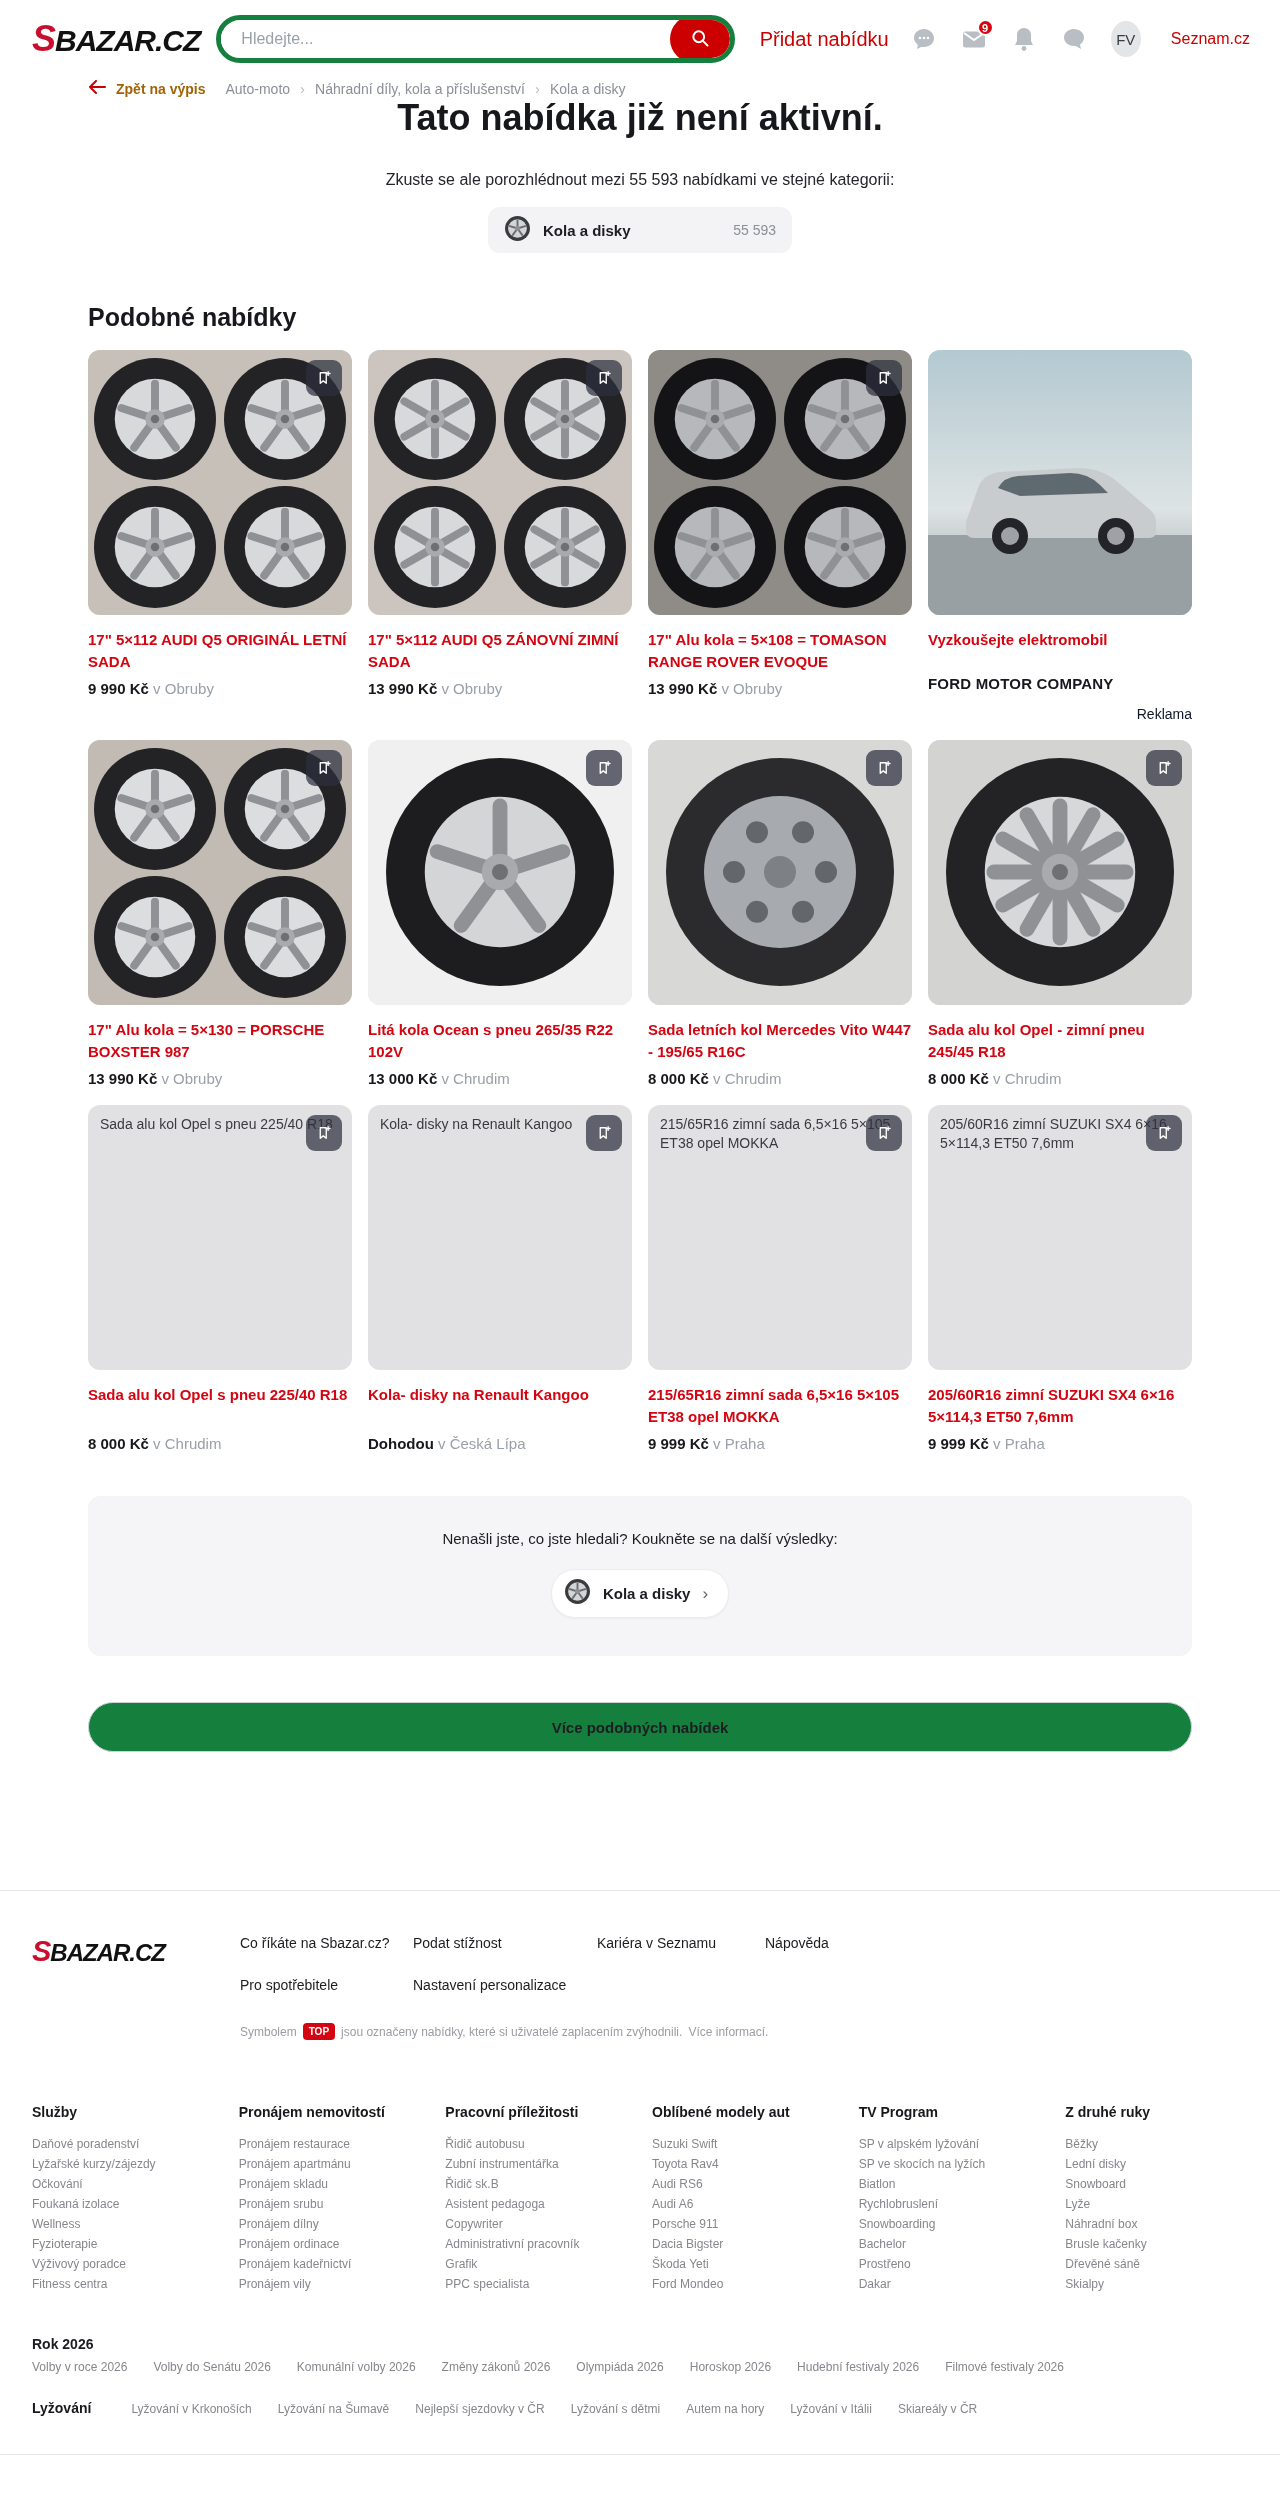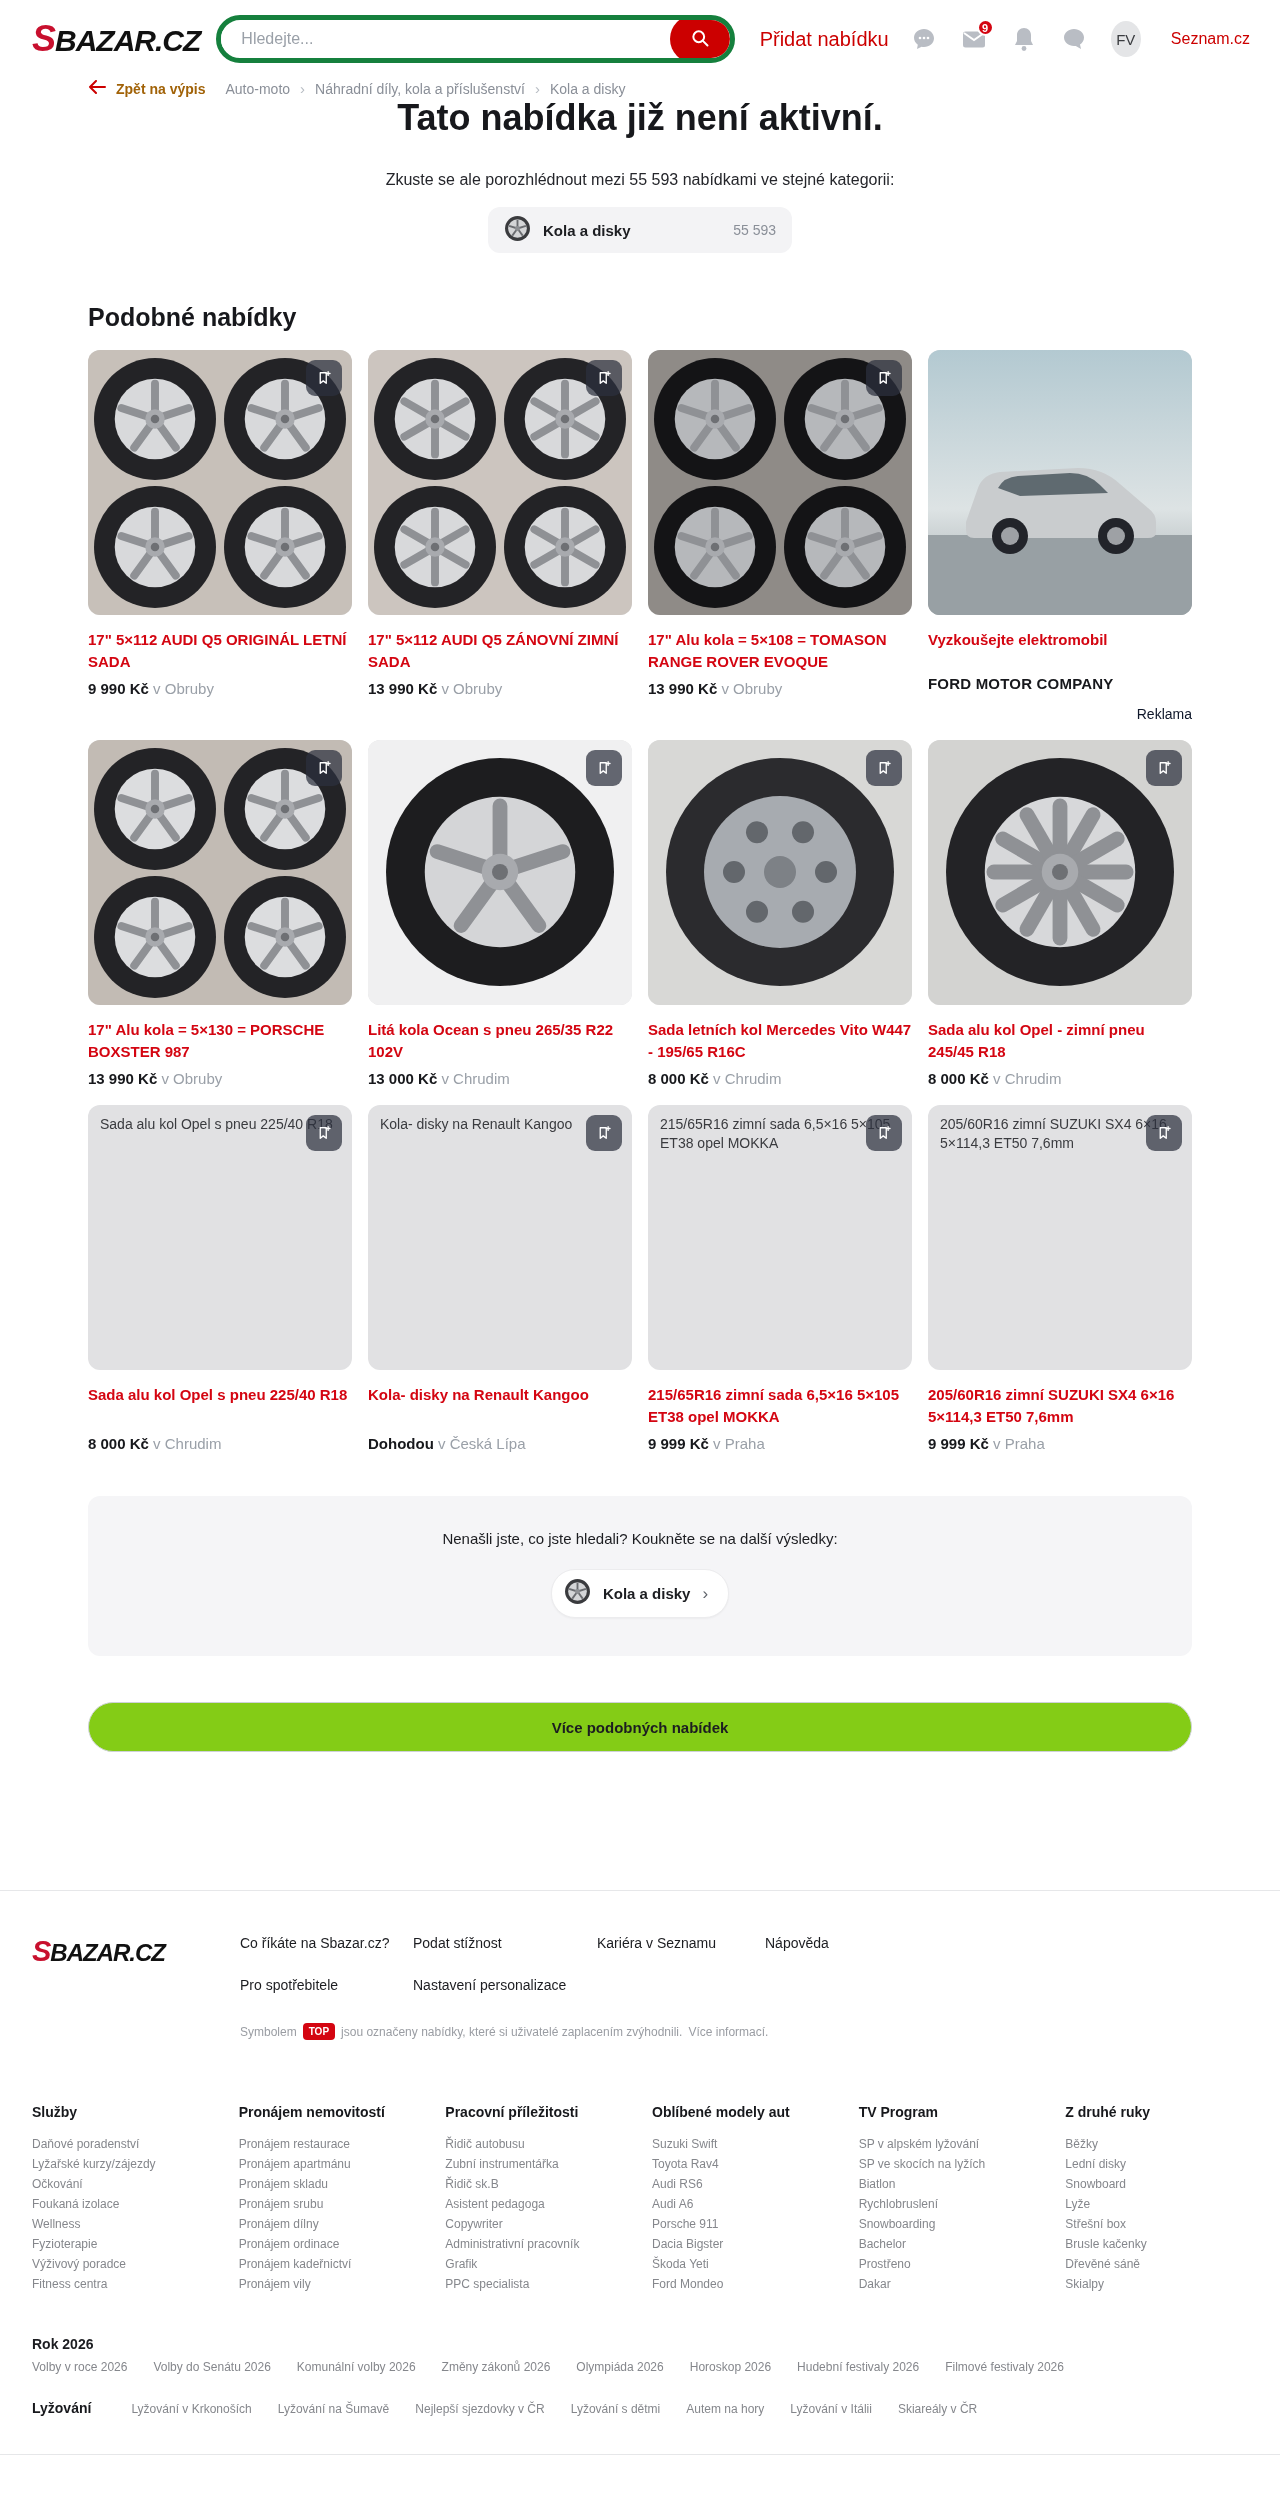--- a/index.html
+++ b/index.html
@@ -62,21 +62,21 @@
   .ad-line2 { margin-top:2px; font-weight:800; font-size:15px; color:#17181c; letter-spacing:.2px; }
   .ad-note { margin-top:14px; text-align:right; color:#0f172a; font-size:14px; }
 
   
   .more-box { width:1104px; margin:44px auto 0; background:#f5f5f7; border-radius:12px; padding:34px 0 38px; text-align:center; }
   .more-box-text { font-size:15px; color:#1c1d21; }
   .more-chip { display:inline-flex; align-items:center; gap:12px; margin-top:22px; background:#fff; border:1px solid #ececee;
     border-radius:24px; padding:8px 20px 8px 12px; cursor:pointer; box-shadow:0 1px 2px rgba(0,0,0,.04); }
   .more-chip .chip-label { font-weight:700; font-size:15px; }
   .more-chip .chev { color:#60646b; font-size:17px; }
-  .more-btn { display:block; width:1104px; margin:46px auto 0; height:50px; background:#84cc16; border:1px solid #ced2d8;
+  .more-btn { display:block; width:1104px; margin:46px auto 0; height:50px; background:#15803d; border:1px solid #ced2d8;
     border-radius:26px; font-size:15px; font-weight:700; color:#1c1d21; cursor:pointer;
     font-family:"Liberation Sans", sans-serif; }
 
   
   .footer { margin-top:138px; border-top:1px solid #e6e7e9; padding-top:44px; }
   .footer-top { display:flex; padding:0 32px; }
   .footer-logo { width:208px; font-size:24px; }
   .footer-logo .logo-s { font-size:29px; }
   .footer-links-grid { display:grid; grid-template-columns:173px 184px 168px auto; row-gap:26px; font-size:14px; color:#1c1d21; align-items:start; }
   .top-note { margin:30px 0 0 240px; font-size:12px; color:#9a9da3; display:flex; align-items:center; gap:6px; }
@@ -724,21 +724,21 @@
         <a>Bachelor</a>
         <a>Prostřeno</a>
         <a>Dakar</a>
       </div>
       <div class="seo-col">
         <div class="seo-col-heading">Z druhé ruky</div>
         <a>Běžky</a>
         <a>Lední disky</a>
         <a>Snowboard</a>
         <a>Lyže</a>
-        <a>Střešní box</a>
+        <a>Náhradní box</a>
         <a>Brusle kačenky</a>
         <a>Dřevěné sáně</a>
         <a>Skialpy</a>
       </div>
     </div>
 
   <div class="year-section">
     <div class="year-heading">Rok 2026</div>
     <div class="year-row" id="year-row">
         <a>Volby v roce 2026</a>

